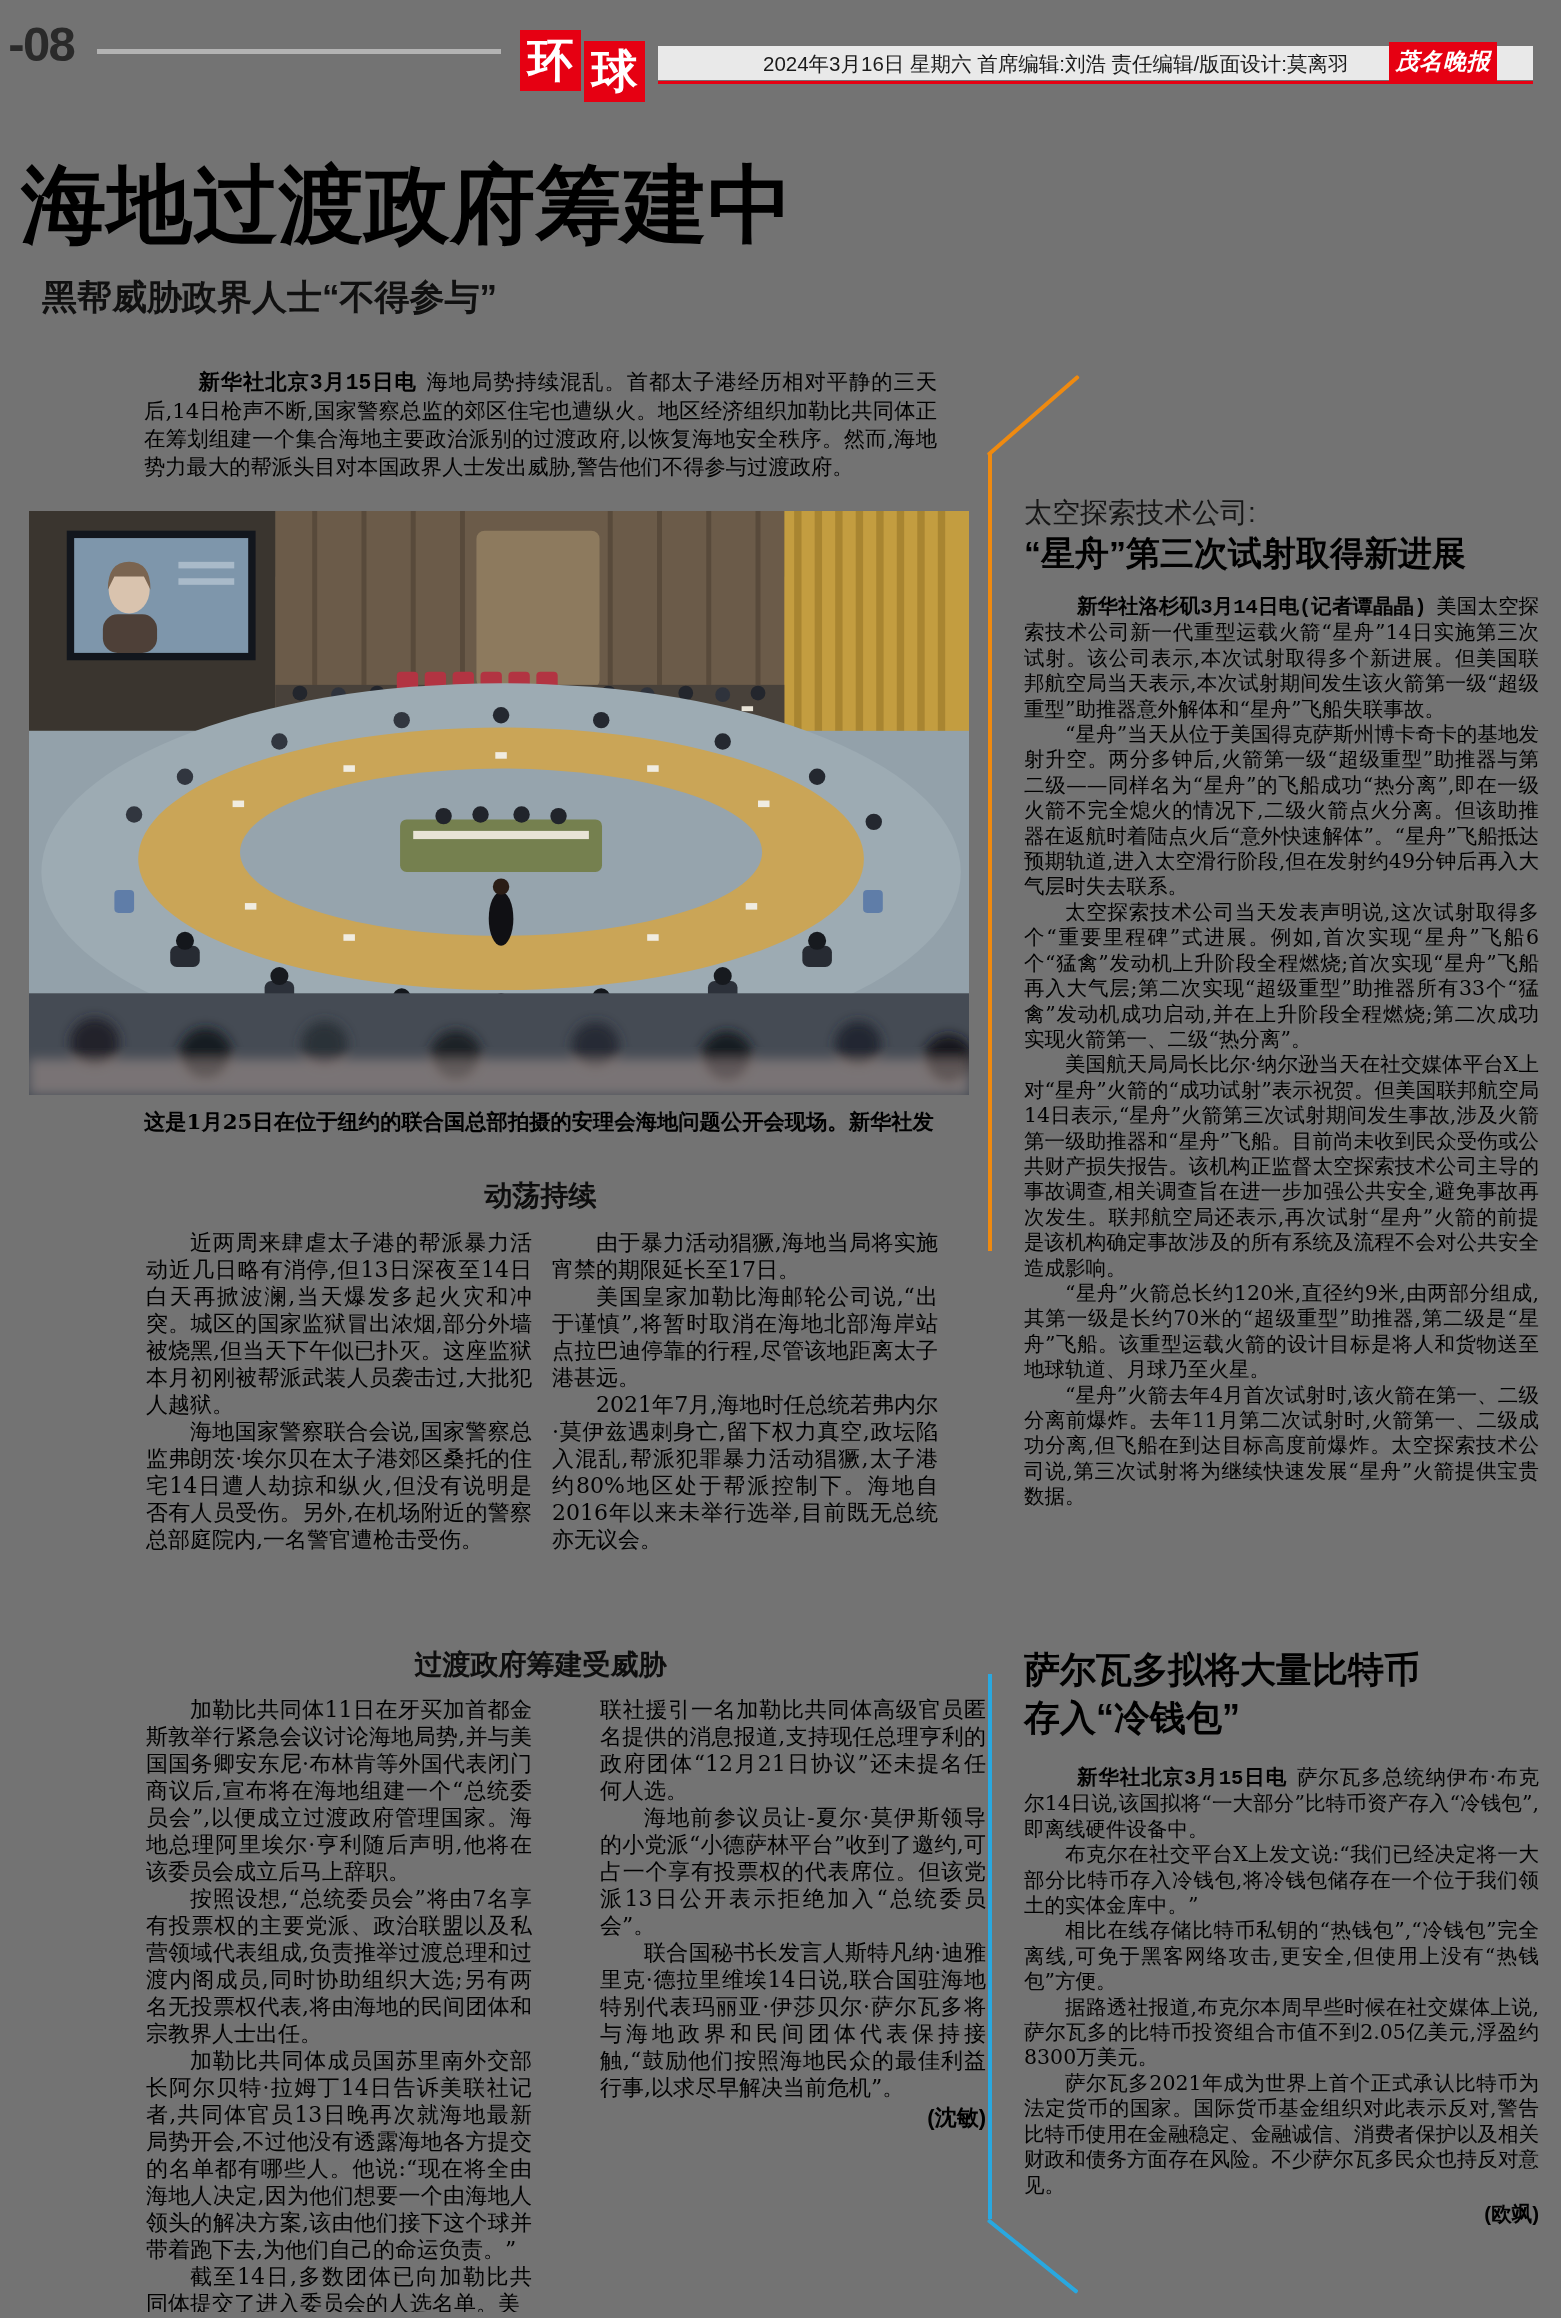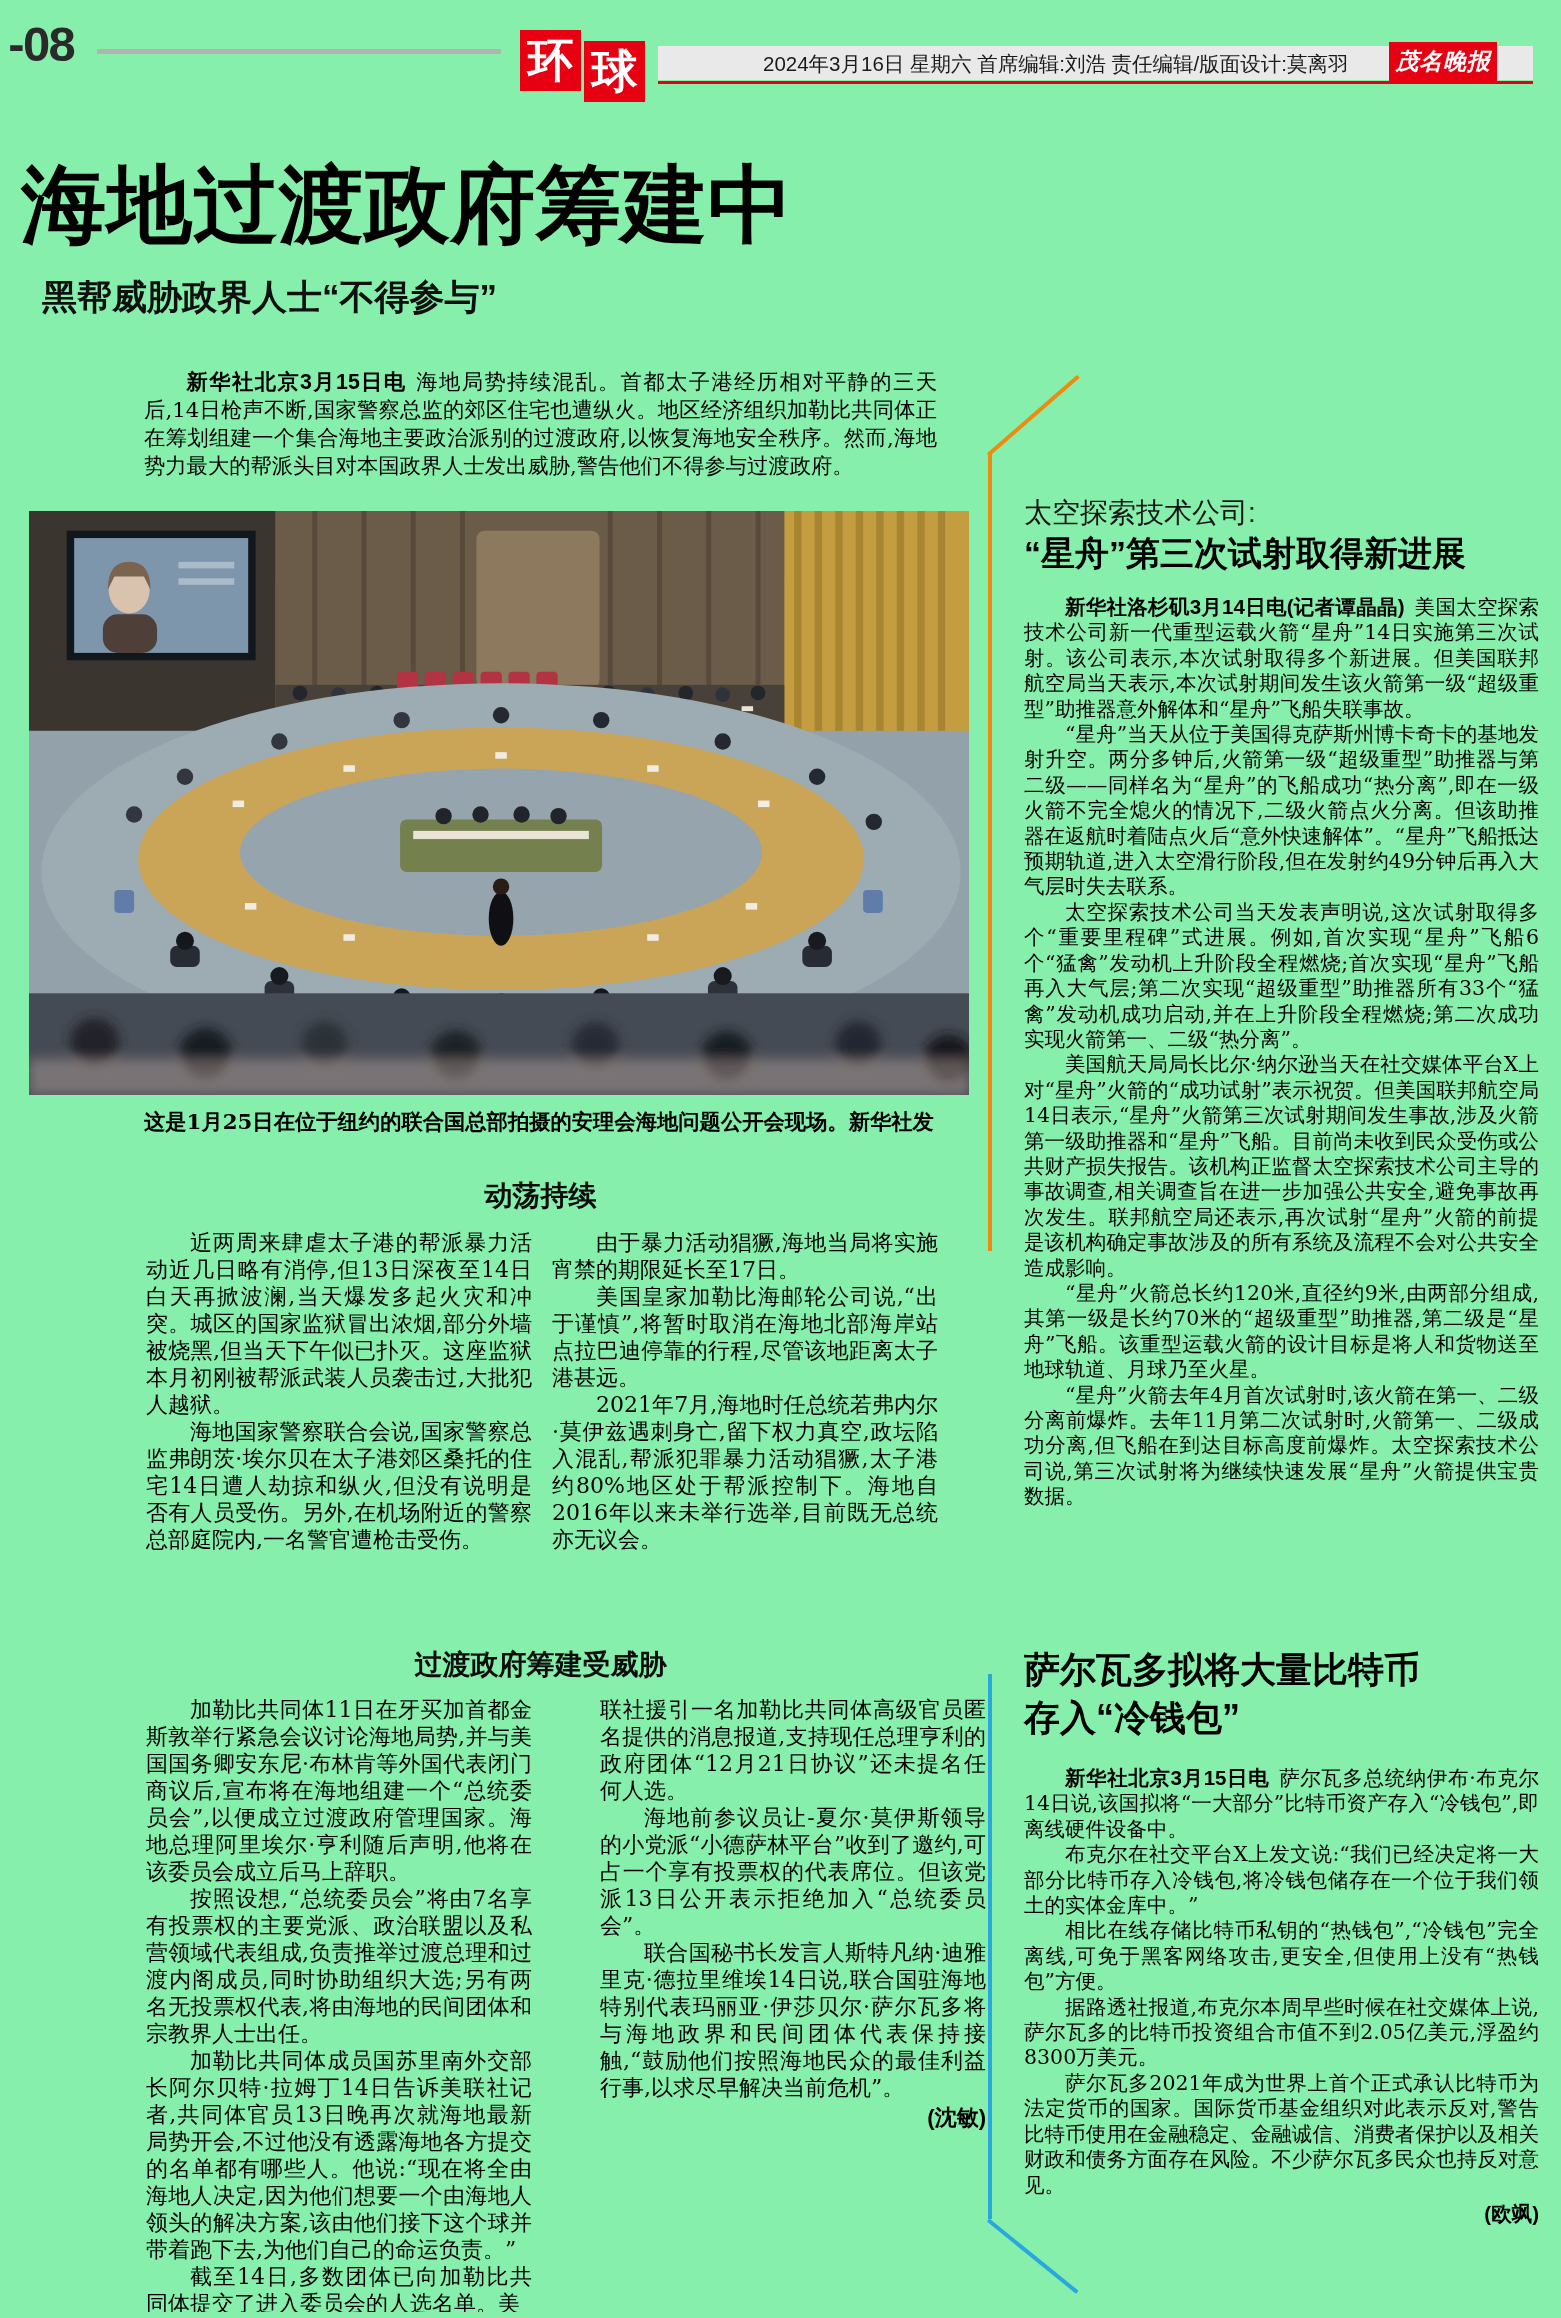--- a/index.html
+++ b/index.html
@@ -1,16 +1,16 @@
 <!DOCTYPE html>
 <html style="font-size:13px"><head>
 <meta charset="utf-8">
 <style>
   html,body{margin:0;padding:0;background:#d8d8d8;}
-  .page{position:relative;width:1562px;height:2319px;background:#86efac;overflow:hidden;
+  .page{position:relative;width:1562px;height:2319px;background:#737373;overflow:hidden;
         font-family:"DejaVu Serif","Liberation Serif",serif;color:#000;}
   .abs{position:absolute;}
 
   
   .pagenum{left:8.2px;top:19.7px;font:700 49px/1 "Liberation Sans",sans-serif;letter-spacing:-1.6px;color:#2a2a2a;}
   .grayrule{left:97px;top:49px;width:404px;height:4.9px;background:#b3b3b3;}
   .secbox{width:61px;height:61px;background:#e60012;color:#fff;text-align:center;
           font:700 46px/61px "Liberation Sans",sans-serif;}
   .b1{left:520px;top:29.5px;}
   .b2{left:584px;top:41px;}
@@ -18,21 +18,21 @@
   .dateedit{left:763px;top:52px;font:400 20.5px/24.6px "Liberation Sans",sans-serif;color:#1a1a1a;white-space:nowrap;}
   .masthead{left:1389px;top:42px;width:108px;height:39px;background:#e60012;color:#fff;text-align:center;
             font:italic 700 23px/39px "Liberation Serif",serif;letter-spacing:0.8px;}
   .redrule{left:658px;top:81px;width:875px;height:2.5px;background:#e60012;}
 
   
   .headline{left:21.3px;top:159px;margin:0;font:900 85px/1.08 "Liberation Sans",sans-serif;letter-spacing:0.8px;color:#000;}
   .subhead{left:42px;top:276px;margin:0;font:600 35px/1.2 "Liberation Sans",sans-serif;color:#101010;}
   .lead{left:144px;top:368px;width:793px;height:117px;margin:0;font-size:21.3px;line-height:28px;
         text-align:justify;text-indent:2em;overflow:hidden;}
-  .dl{font-family:Liberation Sans, sans-serif;font-weight:700;margin-right:9.8px;}
+  .dl{font-family:Liberation Mono, monospace;font-weight:700;margin-right:9.8px;margin-left:12px;}
   .photo{left:29px;top:511px;width:940px;height:584px;margin:0;}
   .caption{left:144px;top:1108px;width:793px;font-weight:700;font-size:21.3px;line-height:28px;}
 
   
   .sectitle{left:144px;width:793px;text-align:center;font:700 28px/1 "Liberation Sans",sans-serif;color:#0d0d0d;}
   .s1t{top:1182px;}
   .s2t{top:1651px;}
   .col{font-size:22px;line-height:27px;text-align:justify;overflow:hidden;}
   .c11{left:146px;top:1229px;width:386px;height:414px;}
   .c12{left:552px;top:1229px;width:386px;height:414px;}

